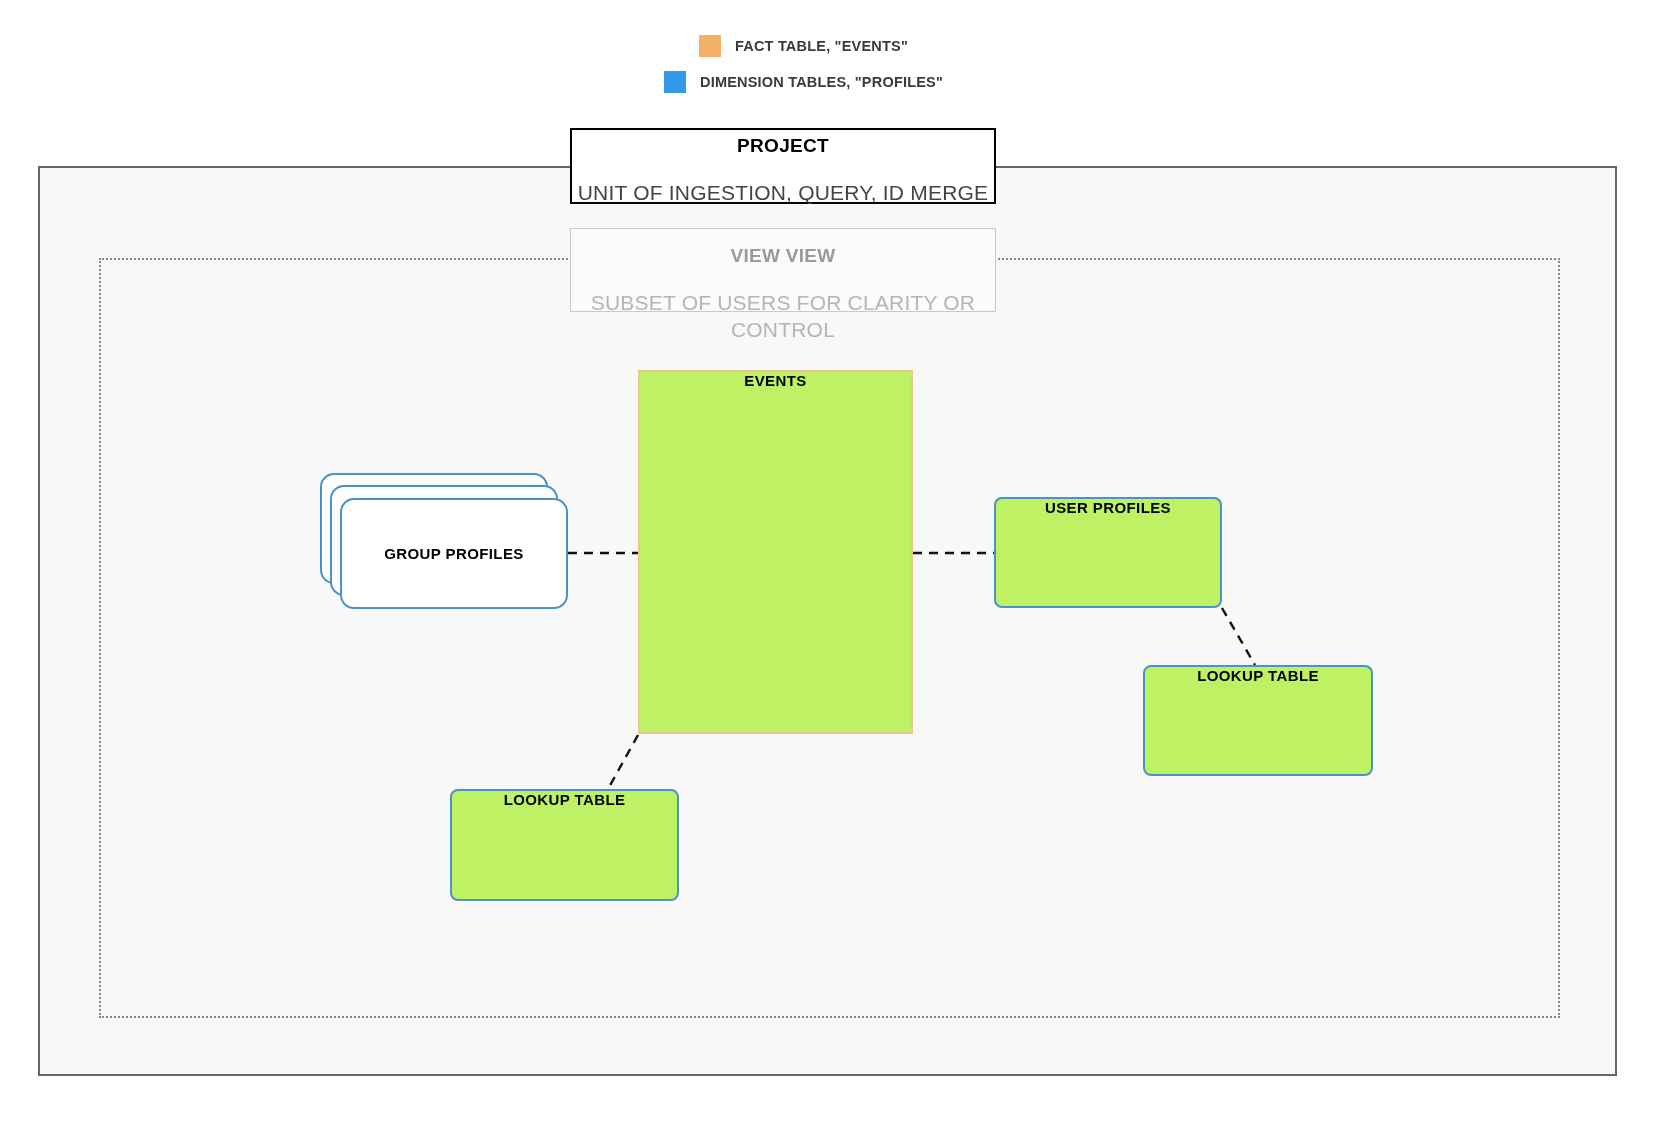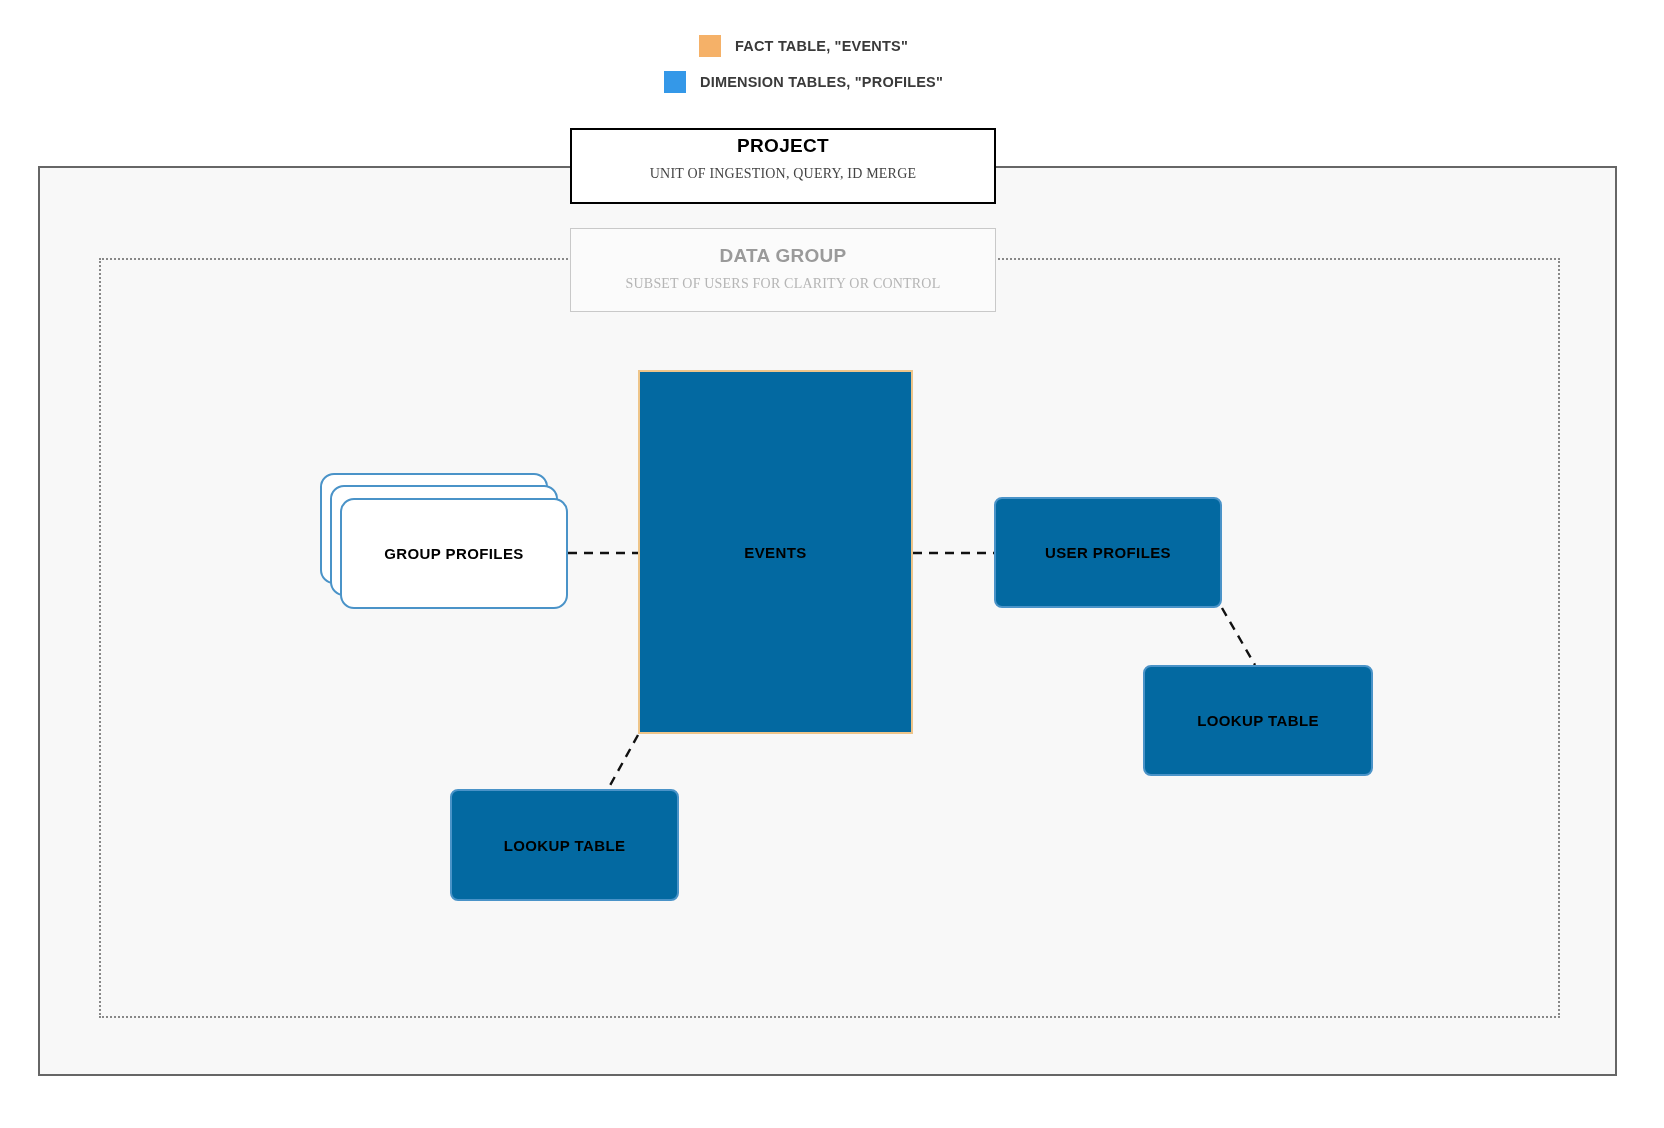--- a/index.html
+++ b/index.html
@@ -88,38 +88,37 @@
     padding-top: 15px;
   }
   .box-title {
     font-size: 19px;
     font-weight: bold;
     color: #000000;
     letter-spacing: 0.3px;
     line-height: 1.3;
   }
   .box-sub {
-    font-size: 14px;
+    font-size: 21px;
     font-weight: normal;
     color: #444444;
     letter-spacing: 0.2px;
-    margin-top: 6px;
+    margin-top: 20px;
     line-height: 1.3;
-    font-family: Liberation Serif, serif;
   }
   #dataview-box .box-title { color: #9a9a9a; }
   #dataview-box .box-sub   { color: #b5b5b5; }
 
   
   .node {
     position: absolute;
     box-sizing: border-box;
-    background: #0369a1;
+    background: #bef264;
     display: flex;
-    align-items: center;
+    align-items: flex-start;
     justify-content: center;
   }
   .node-label {
     font-size: 15px;
     font-weight: bold;
     color: #000000;
     letter-spacing: 0.4px;
     text-align: center;
   }
 
@@ -216,21 +215,21 @@
 
     <line x1="638" y1="735" x2="608" y2="789" stroke="#111111" stroke-width="2.4" stroke-dasharray="9 7"></line>
   </svg>
 
   <div class="header-box" id="project-box">
     <div class="box-title">PROJECT</div>
     <div class="box-sub">UNIT OF INGESTION, QUERY, ID MERGE</div>
   </div>
 
   <div class="header-box" id="dataview-box">
-    <div class="box-title">DATA GROUP</div>
+    <div class="box-title">VIEW VIEW</div>
     <div class="box-sub">SUBSET OF USERS FOR CLARITY OR CONTROL</div>
   </div>
 
   <div class="node" id="events-node">
     <span class="node-label">EVENTS</span>
   </div>
 
   <div id="group-profiles-stack">
     <div class="stack-layer" id="stack-back"></div>
     <div class="stack-layer" id="stack-mid"></div>

